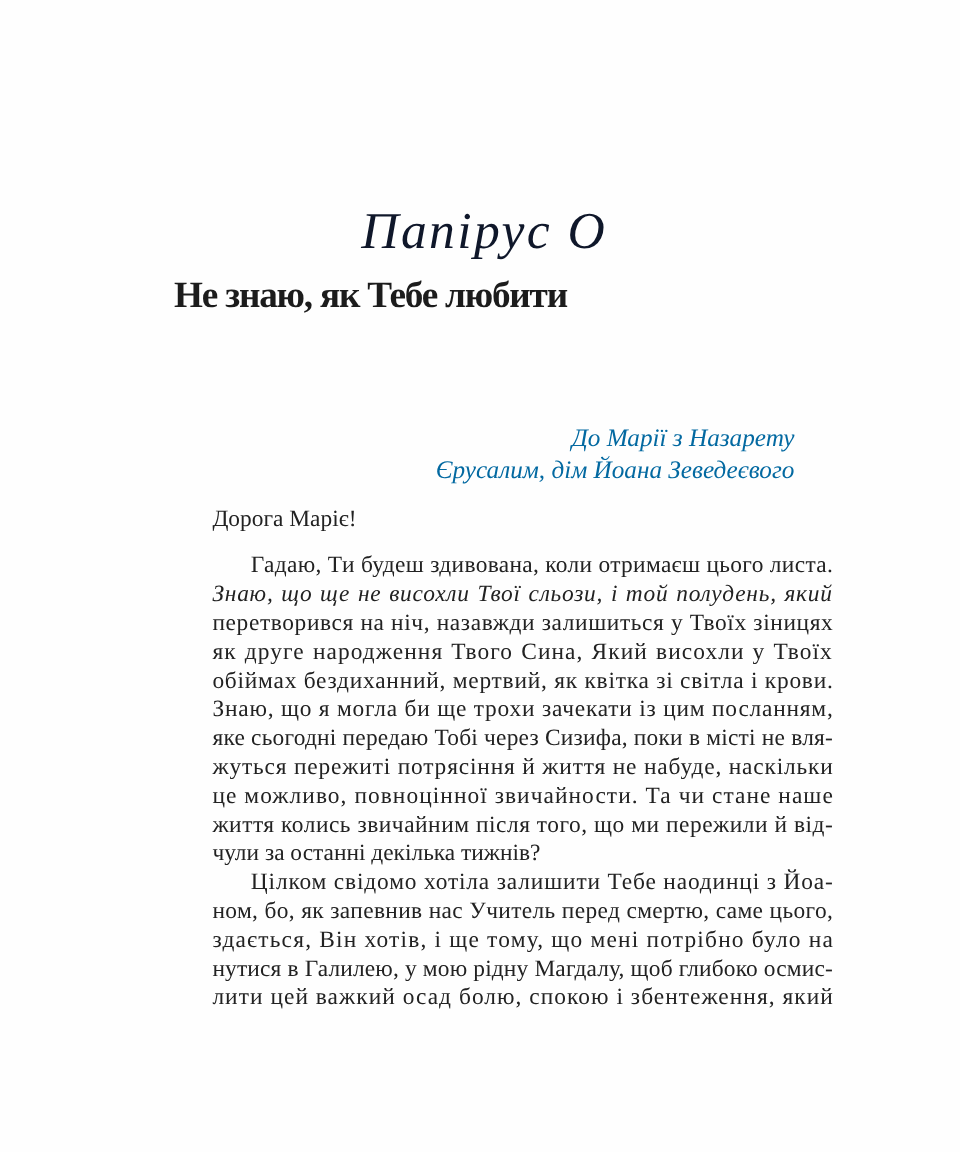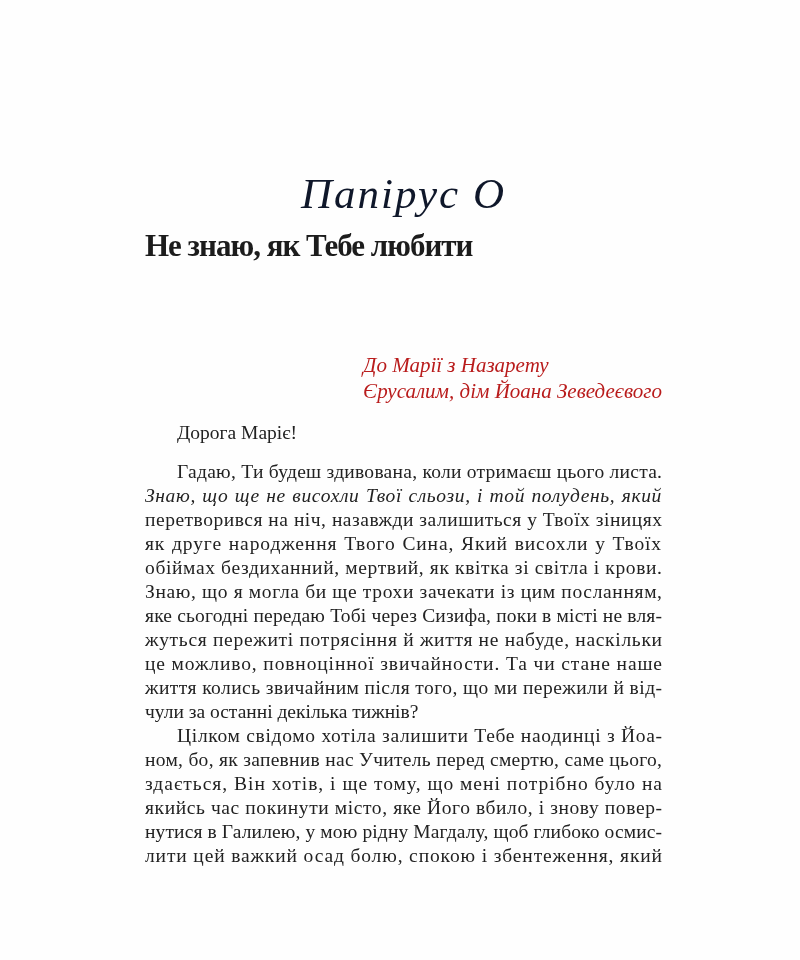--- a/index.html
+++ b/index.html
@@ -35,45 +35,46 @@
     font-weight: bold;
     font-size: 31px;
     line-height: 42px;
     color: #1c1c1c;
     letter-spacing: -1px;
   }
   .address {
     position: absolute;
     top: 352px;
     right: 138px;
-    text-align: left;
+    text-align: right;
     font-style: italic;
     font-size: 21px;
     line-height: 26px;
-    color: #b91c1c;
+    color: #0369a1;
   }
   .body-block {
     position: absolute;
     top: 421px;
     left: 145px;
     width: 517px;
     font-size: 19.5px;
     color: #222222;
   }
   .salutation {
     padding-left: 32px;
     height: 24px;
     line-height: 24px;
     margin-bottom: 15px;
   }
   .pline {
     height: 24px;
     line-height: 24px;
     text-align: justify;
     text-align-last: justify;
+    margin-left: 32px;
   }
   .pline.lastline {
     text-align: center;
     text-align-last: left;
   }
   .pline.indent { padding-left: 32px; }
   .pline span { white-space: nowrap; display: inline-block; }
 </style>
 </head>
 <body>
@@ -98,18 +99,17 @@
         <div class="pline"><span class="fit" style="letter-spacing: 0.635691px; width: 517px;">обіймах бездиханний, мертвий, як квітка зі світла і крови.</span></div>
         <div class="pline"><span class="fit" style="letter-spacing: 0.653935px; width: 517px;">Знаю, що я могла би ще трохи зачекати із цим посланням,</span></div>
         <div class="pline"><span class="fit" style="letter-spacing: 0.177966px; width: 517px;">яке сьогодні передаю Тобі через Сизифа, поки в місті не вля-</span></div>
         <div class="pline"><span class="fit" style="letter-spacing: 0.691551px; width: 517px;">жуться пережиті потрясіння й життя не набуде, наскільки</span></div>
         <div class="pline"><span class="fit" style="letter-spacing: 0.879207px; width: 517px;">це можливо, повноцінної звичайности. Та чи стане наше</span></div>
         <div class="pline"><span class="fit" style="letter-spacing: 0.442898px; width: 517px;">життя колись звичайним після того, що ми пережили й від-</span></div>
         <div class="pline lastline"><span>чули за останні декілька тижнів?</span></div>
         <div class="pline indent"><span class="fit" style="letter-spacing: 0.701562px; width: 485px;">Цілком свідомо хотіла залишити Тебе наодинці з Йоа-</span></div>
         <div class="pline"><span class="fit" style="letter-spacing: 0.298246px; width: 517px;">ном, бо, як запевнив нас Учитель перед смертю, саме цього,</span></div>
         <div class="pline"><span class="fit" style="letter-spacing: 0.994318px; width: 517px;">здається, Він хотів, і ще тому, що мені потрібно було на</span></div>
-        <div class="pline"><span class="fit" style="letter-spacing: 0.597377px; width: 517px;">якийсь час покинути місто, яке Його вбило, і знову повер-</span></div>
         <div class="pline"><span class="fit" style="letter-spacing: 0.126674px; width: 517px;">нутися в Галилею, у мою рідну Магдалу, щоб глибоко осмис-</span></div>
         <div class="pline"><span class="fit" style="letter-spacing: 0.865986px; width: 517px;">лити цей важкий осад болю, спокою і збентеження, який</span></div>
       </div>
   </div>
 </div>
 
 </body></html>

